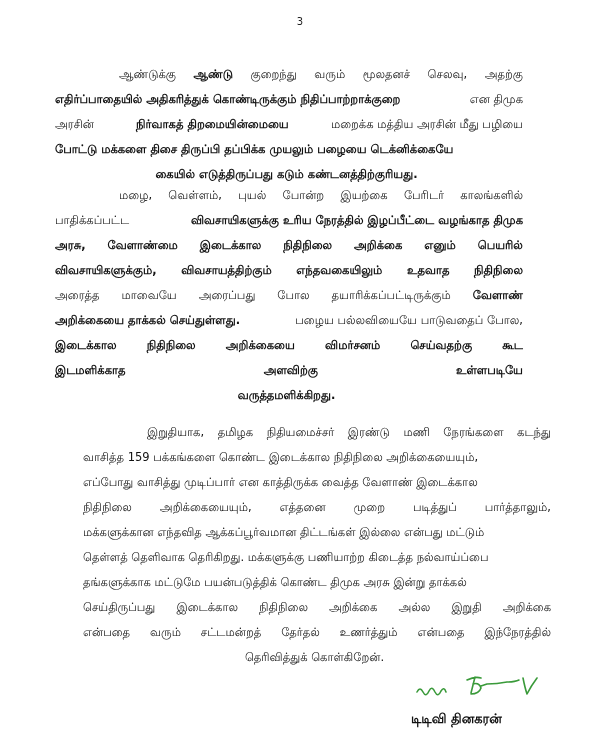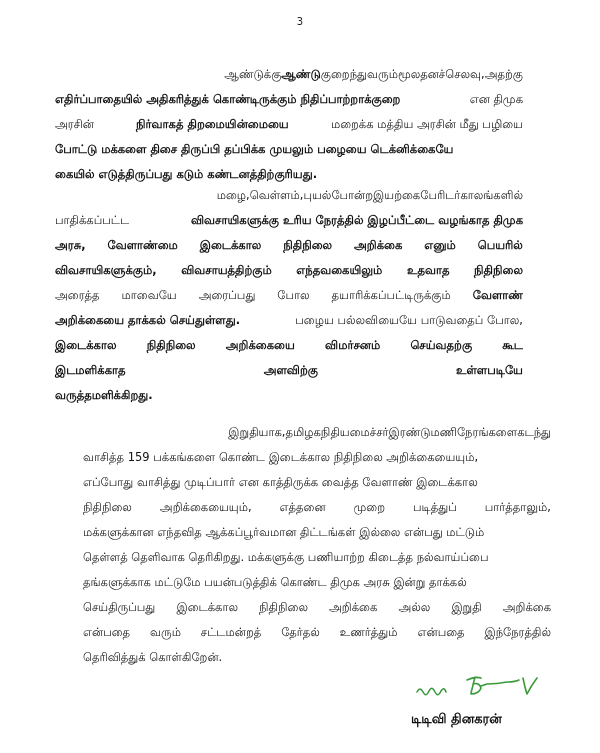--- a/index.html
+++ b/index.html
@@ -11,23 +11,23 @@
       position: absolute; top: 16px; left: 0; width: 600px; text-align: center;
       font-size: 10px; color: #222;
     }
     .body-text {
       position: absolute; left: 55px; width: 468px;
     }
     .line {
       height: 25px; line-height: 25px; font-size: 11.5px;
       white-space: nowrap; display: flex; justify-content: space-between;
     }
-    .line.last { justify-content: flex-start; }
+    .line.last { justify-content: center; }
     .line.last span { margin-right: 5px; }
-    .line.indent { padding-left: 64px; justify-content: flex-end; }
+    .line.indent { padding-left: 64px; }
     .b { font-weight: bold; }
     .n { font-weight: normal; }
     #p1 { top: 62px; }
     #p2 { top: 183px; }
     #p3 { top: 420px; margin-left: 28px; }
     .signature {
       position: absolute; left: 415px; top: 672px; width: 130px; height: 30px;
     }
     .signer-name {
       position: absolute; left: 411px; top: 711px; font-size: 13px; font-weight: bold;

